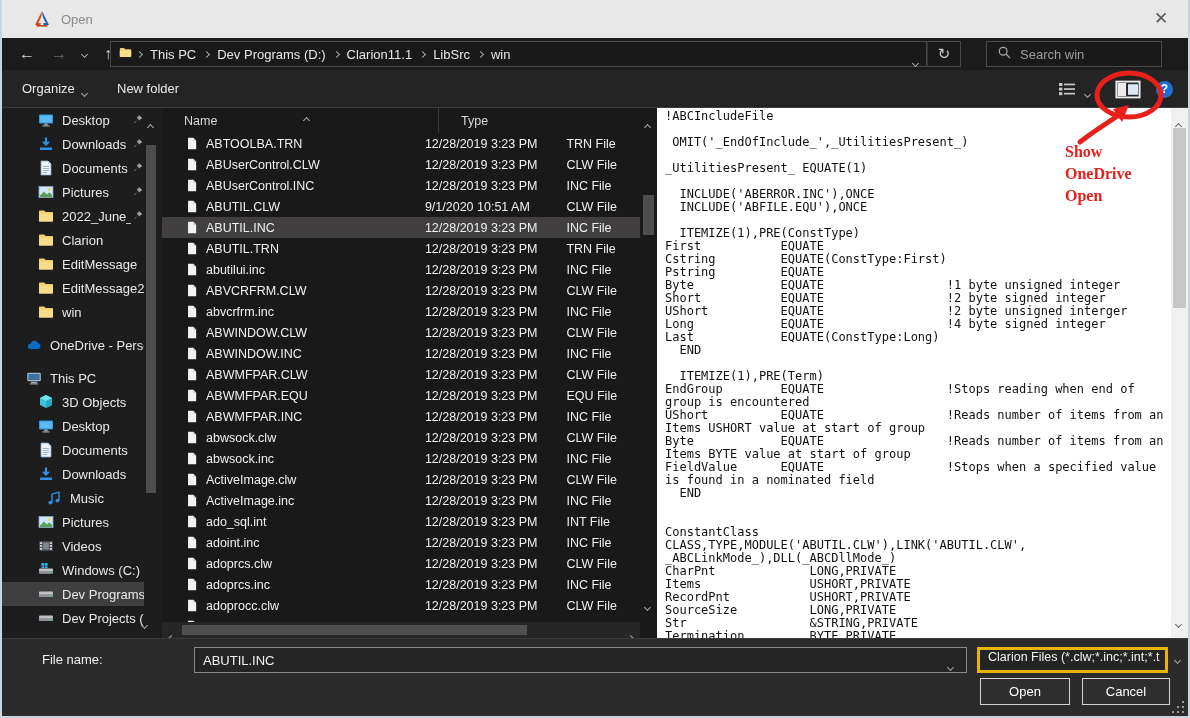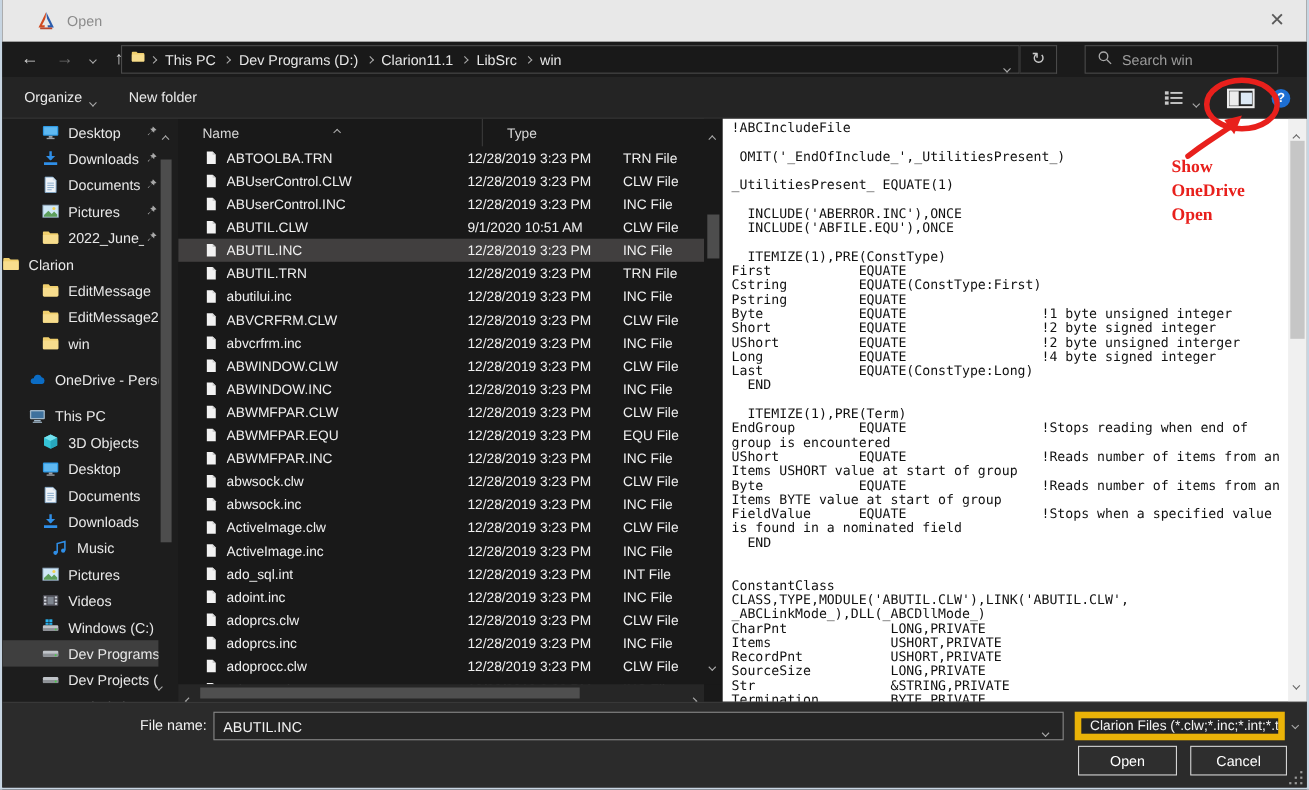--- a/index.html
+++ b/index.html
@@ -76,24 +76,24 @@
 .pv-thumb{position:absolute;left:2px;width:13px;top:20px;height:180px;background:#c6c6c6}
 .pv-up{position:absolute;left:5px;top:7px}
 .pv-down{position:absolute;left:5px;bottom:7px}
 
 
 .ann-text{position:absolute;left:1063px;top:141px;z-index:40;font-family:Liberation Serif, serif;font-size:16px;line-height:22px;font-weight:bold}
 .ann-svg{position:absolute;left:1030px;top:70px;width:160px;height:150px;z-index:41;pointer-events:none}
 
 
 .footer{position:absolute;left:0;bottom:0;right:0;height:78px;background:#2b2b2b;border-top:1px solid #3a3a3a}
-.fnlabel{position:absolute;left:40px;top:13px;width:146px;text-align:right;color:#f2f2f2;font-size:13px}
+.fnlabel{position:absolute;left:40px;top:13px;width:146px;text-align:left;color:#f2f2f2;font-size:13px}
 .fninput{position:absolute;left:192px;top:8px;width:773px;height:26px;background:#242424;border:1px solid #8a8a8a;color:#f2f2f2;font-size:13px;padding:0 26px 0 8px;font-family:"Liberation Sans",sans-serif}
 .fnchev{position:absolute;left:946px;top:17px}
-.ftype-dd{position:absolute;left:975px;top:8px;width:191px;height:26px;background:#242424;border:6px solid #eab308;color:#f2f2f2;font-size:12.5px;display:flex;align-items:center;padding-left:8px;white-space:nowrap;overflow:hidden}
+.ftype-dd{position:absolute;left:975px;top:8px;width:191px;height:26px;background:#242424;border:3px solid #eab308;color:#f2f2f2;font-size:12.5px;display:flex;padding-left:8px;white-space:nowrap;overflow:hidden}
 .ftype-chev{position:absolute;right:8px;top:10px}
 .btn{position:absolute;top:39px;height:27px;background:#2e2e2e;border:1px solid #d4d4d4;color:#fff;font-size:13px;display:flex;align-items:center;justify-content:center}
 .btn-open{left:978px;width:90px}
 .btn-cancel{left:1080px;width:88px}
 .grip{position:absolute;right:3px;bottom:2px;width:14px;height:14px}
 .grip i{position:absolute;width:2px;height:2px;background:#9a9a9a}
 
 
 .chev{display:inline-block;width:7px;height:7px;border-right:1.6px solid #a9a9a9;border-bottom:1.6px solid #a9a9a9}
 .chev.s{width:5px;height:5px;border-width:1.4px}
@@ -238,21 +238,21 @@
         <div class="srow" style="padding-left:36px">
           <span class="sicon"><svg viewBox="0 0 16 16" width="16" height="16">
               <path d="M1 3.5c0-.5.4-1 1-1h4.2L7.6 4H14c.6 0 1 .4 1 1v7.5c0 .6-.4 1-1 1H2c-.6 0-1-.4-1-1z" fill="#f0cf6d"></path>
               <path d="M1 5.6h14v6.9c0 .6-.4 1-1 1H2c-.6 0-1-.4-1-1z" fill="#f7dd8d"></path>
             </svg></span>
           <span class="slabel">2022_June_Al</span>
           <span class="pinic"><svg viewBox="0 0 16 16" width="12" height="12">
               <path d="M9.3 1.2l4.5 4.5-2.6.8-.4 2.5-2.6-2.6-4.4 5.6-.8-.8 5.6-4.4L6 4.2l2.5-.4z" fill="#a8a8a8"></path>
             </svg></span>
         </div>
-        <div class="srow" style="">
+        <div class="srow" style="padding-left:36px">
           <span class="sicon"><svg viewBox="0 0 16 16" width="16" height="16">
               <path d="M1 3.5c0-.5.4-1 1-1h4.2L7.6 4H14c.6 0 1 .4 1 1v7.5c0 .6-.4 1-1 1H2c-.6 0-1-.4-1-1z" fill="#f0cf6d"></path>
               <path d="M1 5.6h14v6.9c0 .6-.4 1-1 1H2c-.6 0-1-.4-1-1z" fill="#f7dd8d"></path>
             </svg></span>
           <span class="slabel">Clarion</span>
         </div>
         <div class="srow" style="padding-left:36px">
           <span class="sicon"><svg viewBox="0 0 16 16" width="16" height="16">
               <path d="M1 3.5c0-.5.4-1 1-1h4.2L7.6 4H14c.6 0 1 .4 1 1v7.5c0 .6-.4 1-1 1H2c-.6 0-1-.4-1-1z" fill="#f0cf6d"></path>
               <path d="M1 5.6h14v6.9c0 .6-.4 1-1 1H2c-.6 0-1-.4-1-1z" fill="#f7dd8d"></path>

